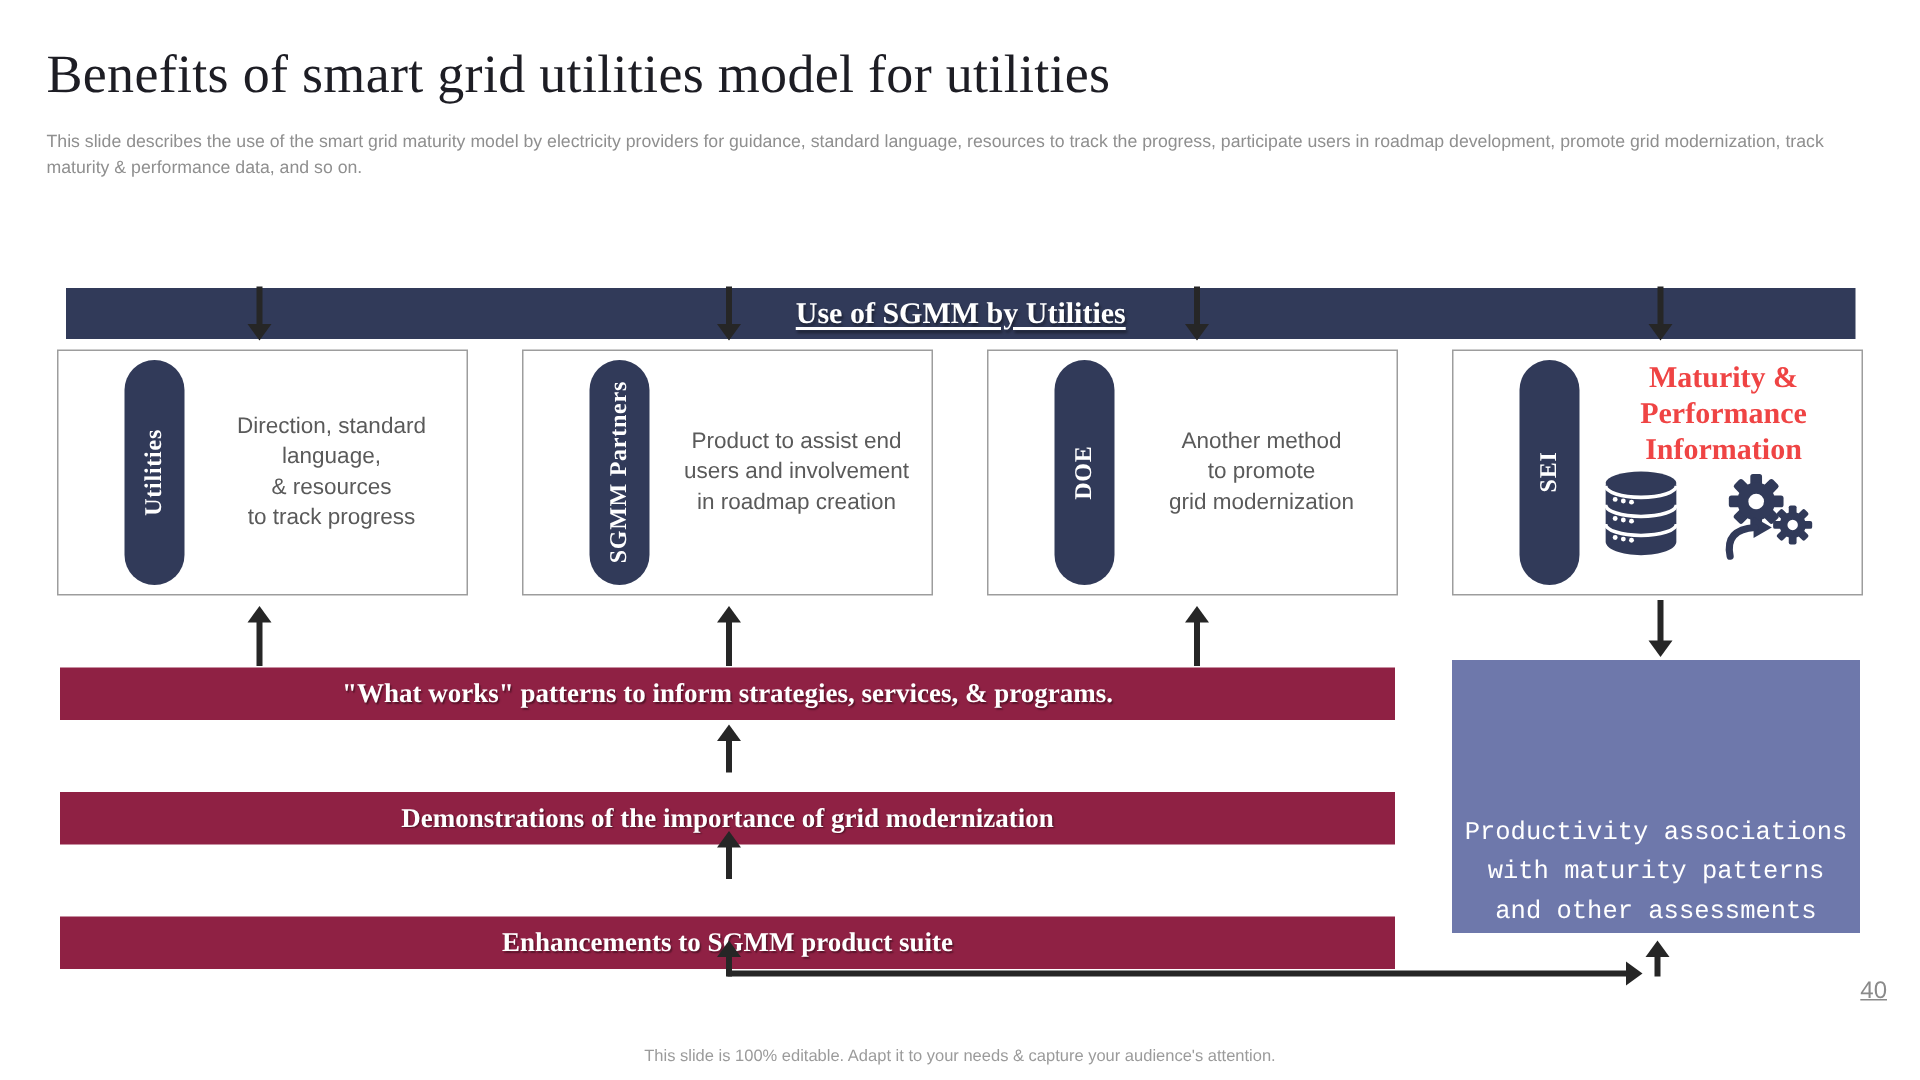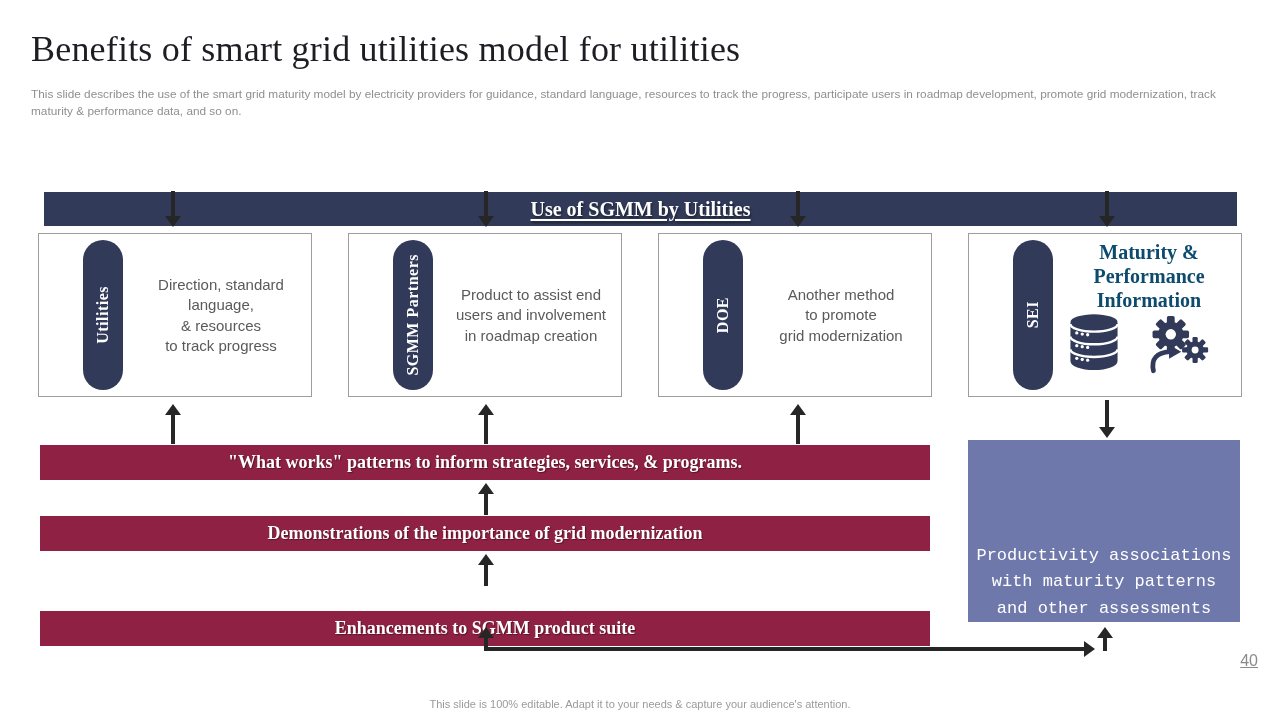--- a/index.html
+++ b/index.html
@@ -22,21 +22,21 @@
   .box{position:absolute;top:233px;width:274px;height:164px;background:#ffffff;
        border:1.5px solid #9d9d9d;box-sizing:border-box;}
   .pill{position:absolute;left:44px;top:6px;width:40px;height:150px;border-radius:20px;background:#313a59;
         display:flex;align-items:center;justify-content:center;}
   .pill-text{writing-mode:vertical-rl;transform:rotate(180deg);white-space:nowrap;color:#ffffff;
              font-family:"Liberation Serif",serif;font-weight:bold;font-size:16px;letter-spacing:.5px;}
   .box-copy{position:absolute;left:96px;right:4px;top:50%;transform:translateY(-50%);
             text-align:center;font-size:15px;line-height:1.35;color:#5a5a5a;}
   .preline{white-space:pre-line;}
   .box4-heading{position:absolute;left:90px;right:2px;top:6px;text-align:center;
-                font-family:"Liberation Serif",serif;font-weight:bold;font-size:20px;line-height:1.2;color:#0c4a6e;}
+                font-family:"Liberation Serif",serif;font-weight:bold;font-size:20px;line-height:1.2;color:#ef4444;}
   .box4-icons{position:absolute;left:96px;top:76px;width:172px;display:flex;gap:20px;align-items:flex-start;}
 
   
   .bar{position:absolute;left:40px;width:890px;height:35px;background:#8f2144;
        display:flex;align-items:center;justify-content:center;}
   .bar span{color:#ffffff;font-family:"Liberation Serif",serif;font-weight:bold;font-size:18px;
             text-shadow:1px 1px 1px rgba(0,0,0,.4);}
 
   
   .side-box{position:absolute;left:968px;top:440px;width:272px;height:182px;background:#6e78ab;
@@ -160,21 +160,21 @@
 
   <div class="ar v head-up" style="left:171px;top:414px;height:30px;"></div>
   <div class="ar v head-up" style="left:484px;top:414px;height:30px;"></div>
   <div class="ar v head-up" style="left:796px;top:414px;height:30px;"></div>
   <div class="ar v head-down" style="left:1105px;top:400px;height:28px;"></div>
 
   <div class="bar" style="top:445px;">
     <span>"What works" patterns to inform strategies, services, &amp; programs.</span>
   </div>
   <div class="ar v head-up" style="left:484px;top:493px;height:22px;"></div>
-  <div class="bar" style="top:516px;">
+  <div class="bar" style="top:528px;">
     <span>Demonstrations of the importance of grid modernization</span>
   </div>
   <div class="ar v head-up" style="left:484px;top:564px;height:22px;"></div>
   <div class="bar" style="top:611px;">
     <span>Enhancements to SGMM product suite</span>
   </div>
 
   <div class="side-box">
     <span class="preline">Productivity associations
 with maturity patterns

